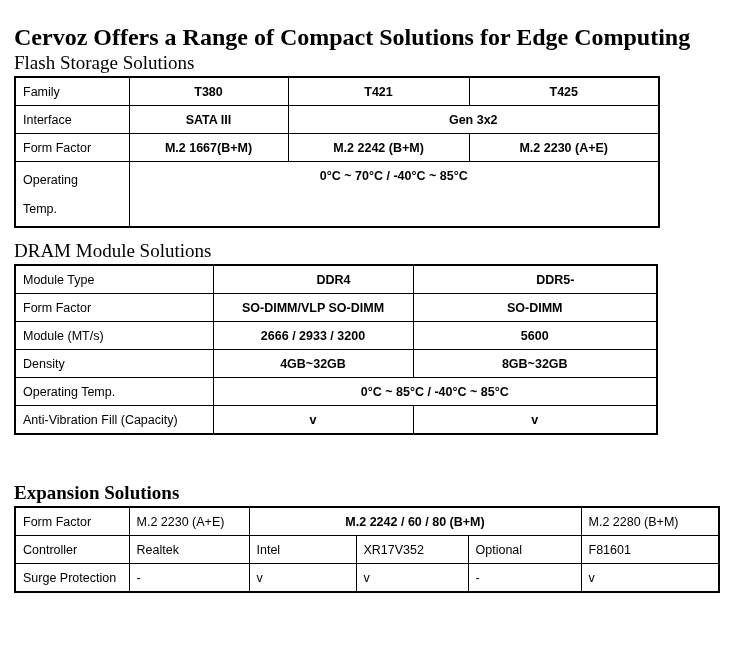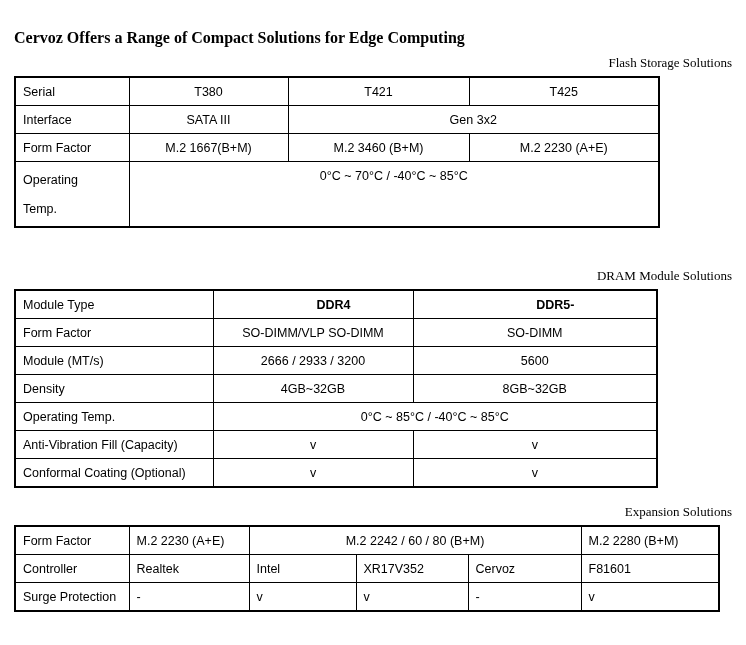--- a/index.html
+++ b/index.html
@@ -11,55 +11,54 @@
     color: #000000;
     font-family: "Liberation Sans", sans-serif;
     overflow: hidden;
   }
   .page {
     padding: 27px 14px 0 14px;
   }
   .doc-title {
     font-family: "Liberation Serif", serif;
     font-weight: bold;
-    font-size: 16px;
+    font-size: 24px;
     line-height: 21px;
     margin: 0;
   }
   .section-heading {
     font-family: "Liberation Serif", serif;
     font-weight: normal;
-    font-size: 13px;
+    font-size: 19px;
     line-height: 18px;
     margin: 6px 0 4px 0;
-    text-align: right;
   }
-  .section-heading.gap-lg { margin-top: 39px; }
-  .section-heading.gap-xl { margin-top: 15px; }
+  .section-heading.gap-lg { margin-top: 14px; }
+  .section-heading.gap-xl { margin-top: 49px; font-weight: bold; }
 
   table {
     border-collapse: collapse;
     table-layout: fixed;
     border: 2px solid #000000;
   }
   td {
     border: 1px solid #000000;
     font-size: 12.5px;
     line-height: 16px;
     padding: 2px 7px;
     height: 23px;
     vertical-align: middle;
     white-space: nowrap;
     overflow: hidden;
   }
   .t-flash { width: 644px; }
   .t-dram { width: 642px; }
   .t-exp  { width: 704px; }
 
-  td.c { text-align: center; }
+  td.c { text-align: center; font-weight: bold; }
   td.l { text-align: left; }
   td.b { font-weight: bold; padding-left: 48px; }
 
   tr.tall td {
     height: 48px;
     vertical-align: top;
     padding-top: 4px;
   }
   .wrap-narrow {
     display: inline-block;
@@ -79,34 +78,34 @@
   <div class="section-heading">Flash Storage Solutions</div>
   <table class="t-flash">
     <colgroup>
       <col style="width:114px">
         <col style="width:159px">
         <col style="width:181px">
         <col style="width:190px">
     </colgroup>
     <tbody>
         <tr>
-      <td class="l">Serial</td>
+      <td class="l">Family</td>
       <td class="c">T380</td>
       <td class="c">T421</td>
       <td class="c">T425</td>
     </tr>
     <tr>
       <td class="l">Interface</td>
       <td class="c">SATA III</td>
       <td class="c" colspan="2">Gen 3x2</td>
     </tr>
     <tr>
       <td class="l">Form Factor</td>
       <td class="c">M.2 1667(B+M)</td>
-      <td class="c">M.2 3460 (B+M)</td>
+      <td class="c">M.2 2242 (B+M)</td>
       <td class="c">M.2 2230 (A+E)</td>
     </tr>
     <tr class="tall">
       <td class="l"><span class="wrap-narrow">Operating Temp.</span></td>
       <td class="c" colspan="3">0°C ~ 70°C / -40°C ~ 85°C</td>
     </tr>
   </tbody>
     </table>
 
   <div class="section-heading gap-lg">DRAM Module Solutions</div>
@@ -139,25 +138,20 @@
     </tr>
     <tr>
       <td class="l">Operating Temp.</td>
       <td class="c" colspan="2">0°C ~ 85°C / -40°C ~ 85°C</td>
     </tr>
     <tr>
       <td class="l">Anti-Vibration Fill (Capacity)</td>
       <td class="c">v</td>
       <td class="c">v</td>
     </tr>
-    <tr>
-      <td class="l">Conformal Coating (Optional)</td>
-      <td class="c">v</td>
-      <td class="c">v</td>
-    </tr>
   </tbody>
     </table>
 
   <div class="section-heading gap-xl">Expansion Solutions</div>
   <table class="t-exp">
     <colgroup>
       <col style="width:114px">
         <col style="width:120px">
         <col style="width:107px">
         <col style="width:112px">
@@ -169,21 +163,21 @@
       <td class="l">Form Factor</td>
       <td class="l">M.2 2230 (A+E)</td>
       <td class="c" colspan="3">M.2 2242 / 60 / 80 (B+M)</td>
       <td class="l">M.2 2280 (B+M)</td>
     </tr>
     <tr>
       <td class="l">Controller</td>
       <td class="l">Realtek</td>
       <td class="l">Intel</td>
       <td class="l">XR17V352</td>
-      <td class="l">Cervoz</td>
+      <td class="l">Optional</td>
       <td class="l">F81601</td>
     </tr>
     <tr>
       <td class="l">Surge Protection</td>
       <td class="l">-</td>
       <td class="l">v</td>
       <td class="l">v</td>
       <td class="l">-</td>
       <td class="l">v</td>
     </tr>

